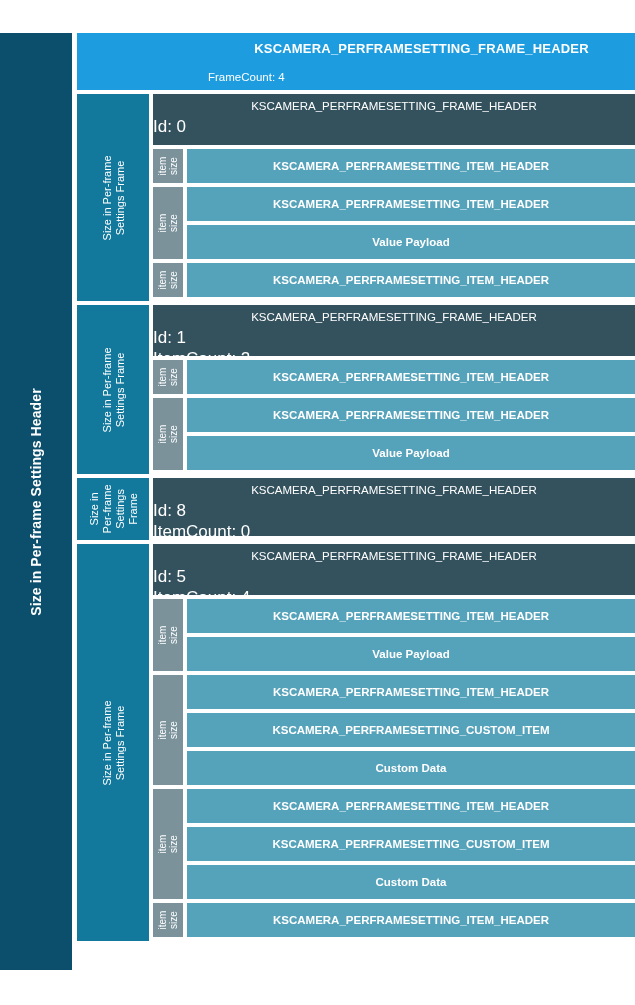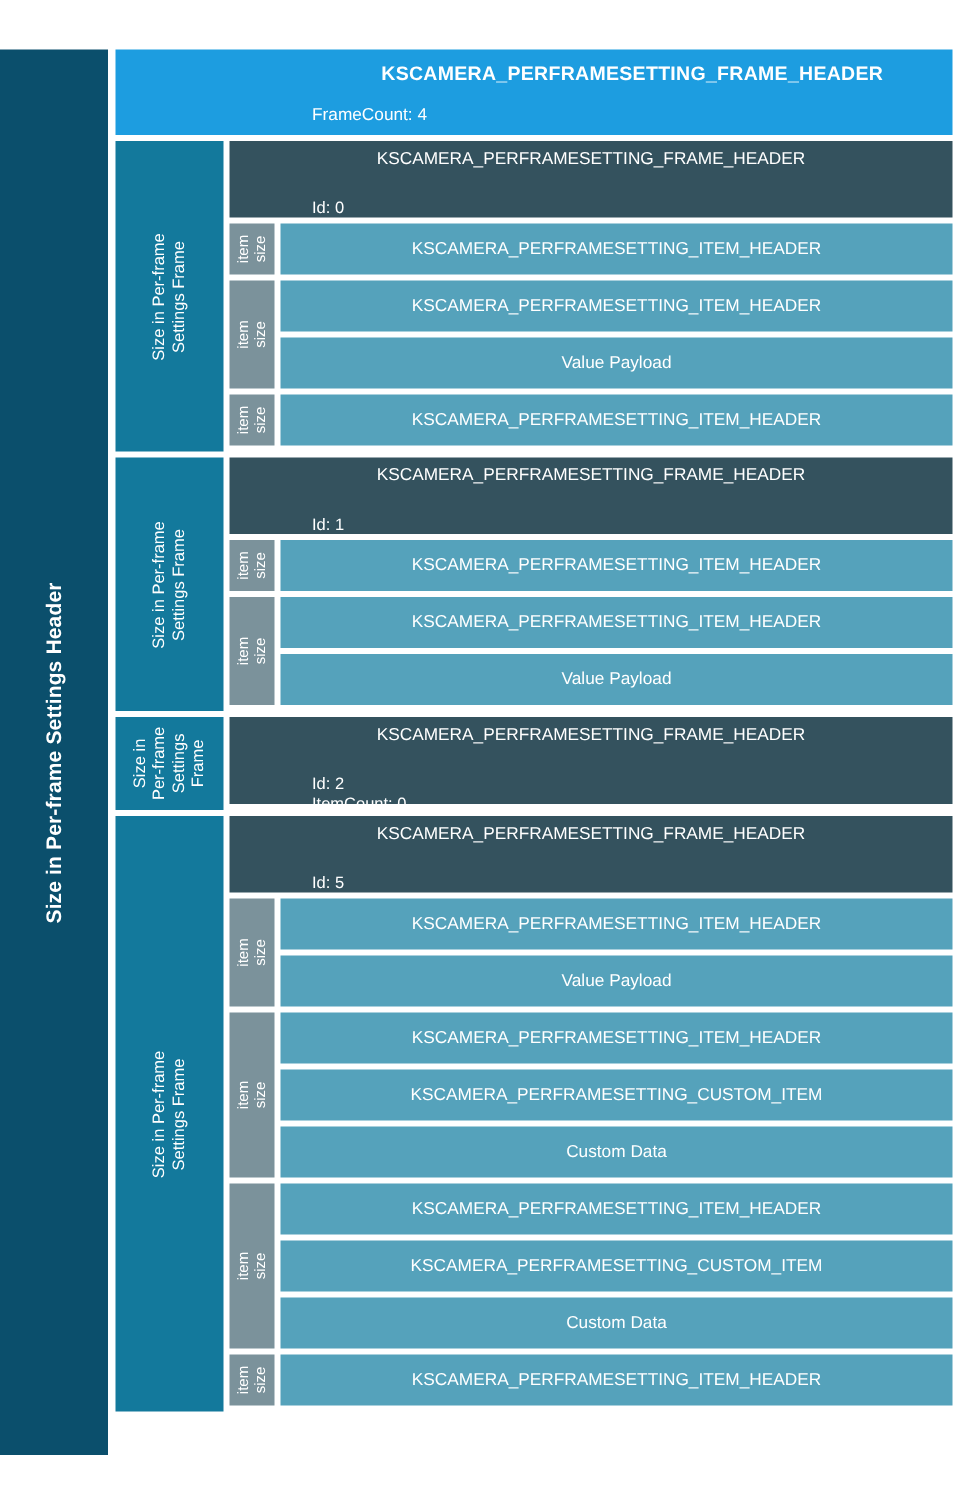--- a/index.html
+++ b/index.html
@@ -110,24 +110,23 @@
     padding: 6px 0 8px 0;
     margin-bottom: 4px;
   }
   .frame-header .fh-title {
     color: #ffffff;
     font-size: 11.5px;
     text-align: center;
   }
   .frame-header .fh-meta {
     color: #ffffff;
-    font-size: 11px;
+    font-size: 17px;
     line-height: 1.22;
-    padding-left: 55px;
-    margin-top: 21px;
+    margin-top: 5px;
   }
 
   
   .item-row {
     display: flex;
     margin-bottom: 4px;
   }
   .item-size-col {
     width: 30px;
     flex: 0 0 30px;
@@ -142,20 +141,21 @@
     transform: rotate(-90deg);
     white-space: nowrap;
     color: #ffffff;
     font-size: 10px;
     line-height: 1.1;
     text-align: center;
   }
   .item-blocks {
     flex: 1 1 auto;
     min-width: 0;
+    font-weight: bold;
   }
   .block {
     background: #55a2bb;
     color: #ffffff;
     font-size: 11.5px;
     display: flex;
     align-items: center;
     justify-content: center;
     margin-bottom: 4px;
   }
@@ -262,21 +262,21 @@
           </div>
         </div>
         <div class="frame-group">
           <div class="frame-size-col">
             <div class="vtext">Size in<br>Per-frame<br>Settings<br>Frame</div>
           </div>
           <div class="frame-body">
             <div class="frame-header" style="height: 58px;">
               <div class="fh-title">KSCAMERA_PERFRAMESETTING_FRAME_HEADER</div>
               <div class="fh-meta">
-                <div>Id: 2</div>
+                <div>Id: 8</div>
                 <div>ItemCount: 0</div>
               </div>
             </div>
           </div>
         </div>
         <div class="frame-group">
           <div class="frame-size-col">
             <div class="vtext">Size in Per-frame<br>Settings Frame</div>
           </div>
           <div class="frame-body">

